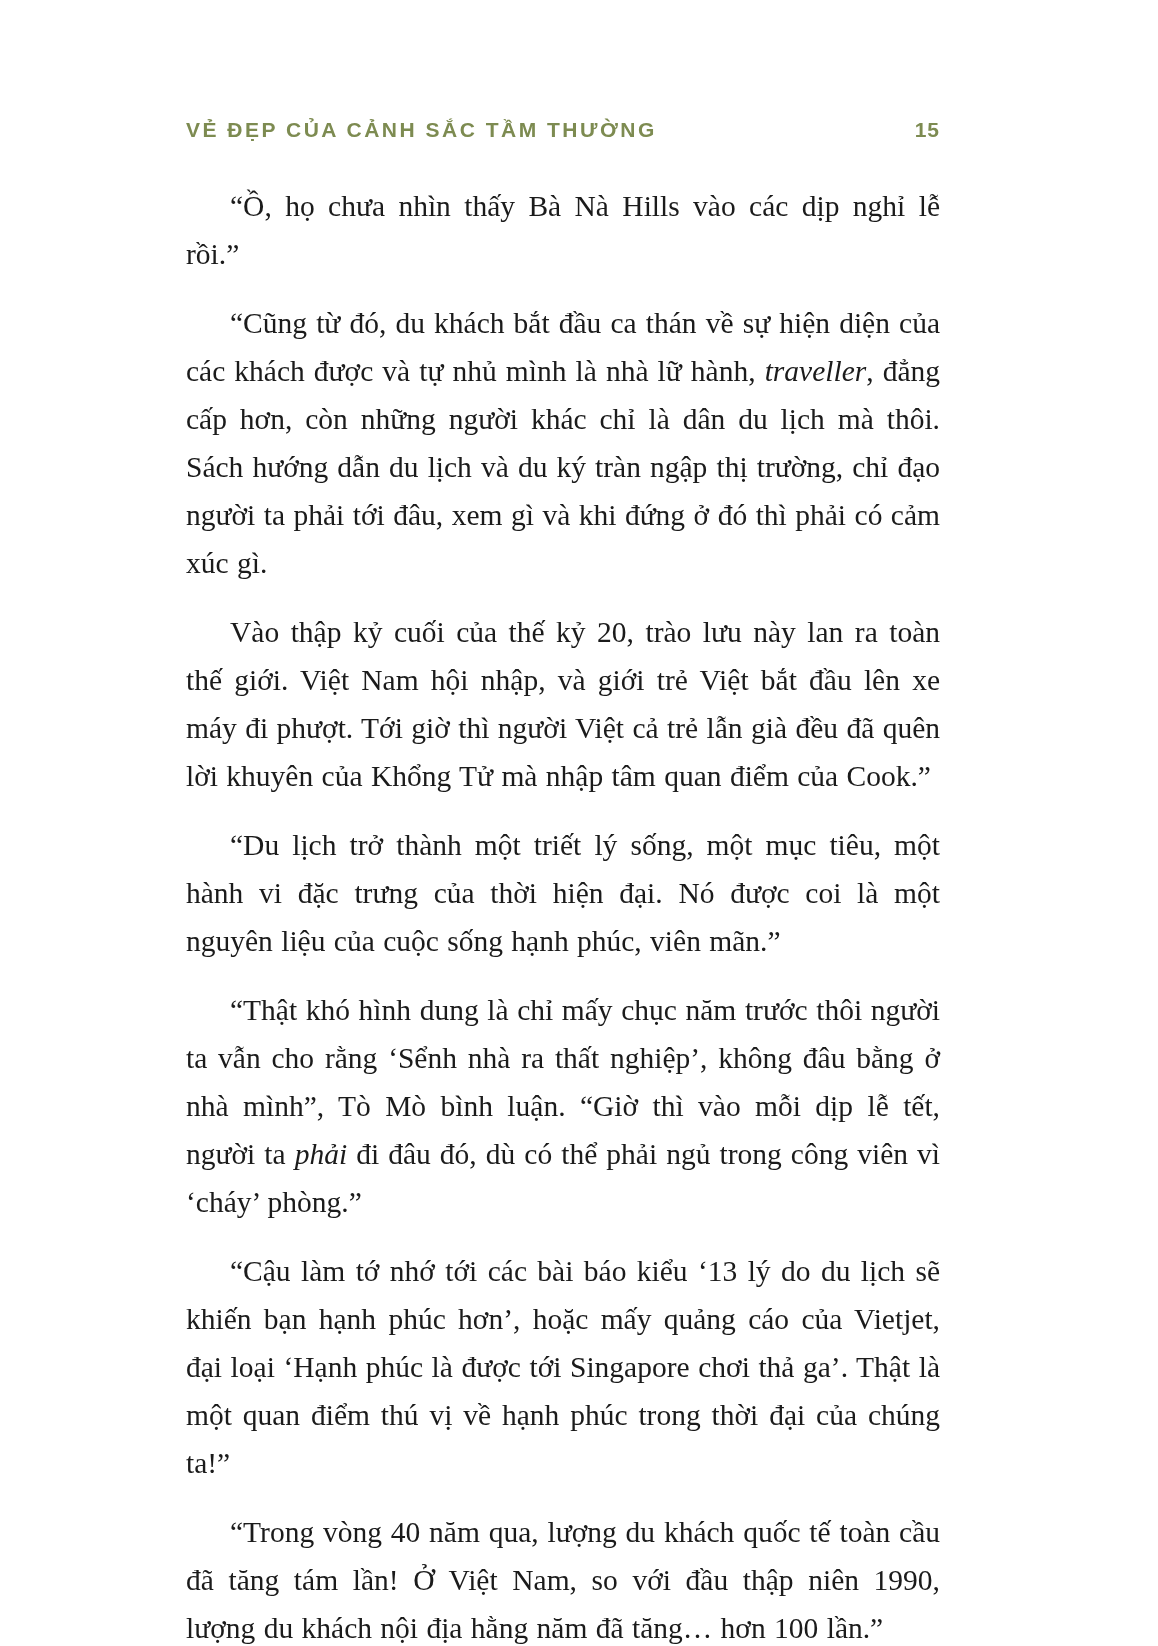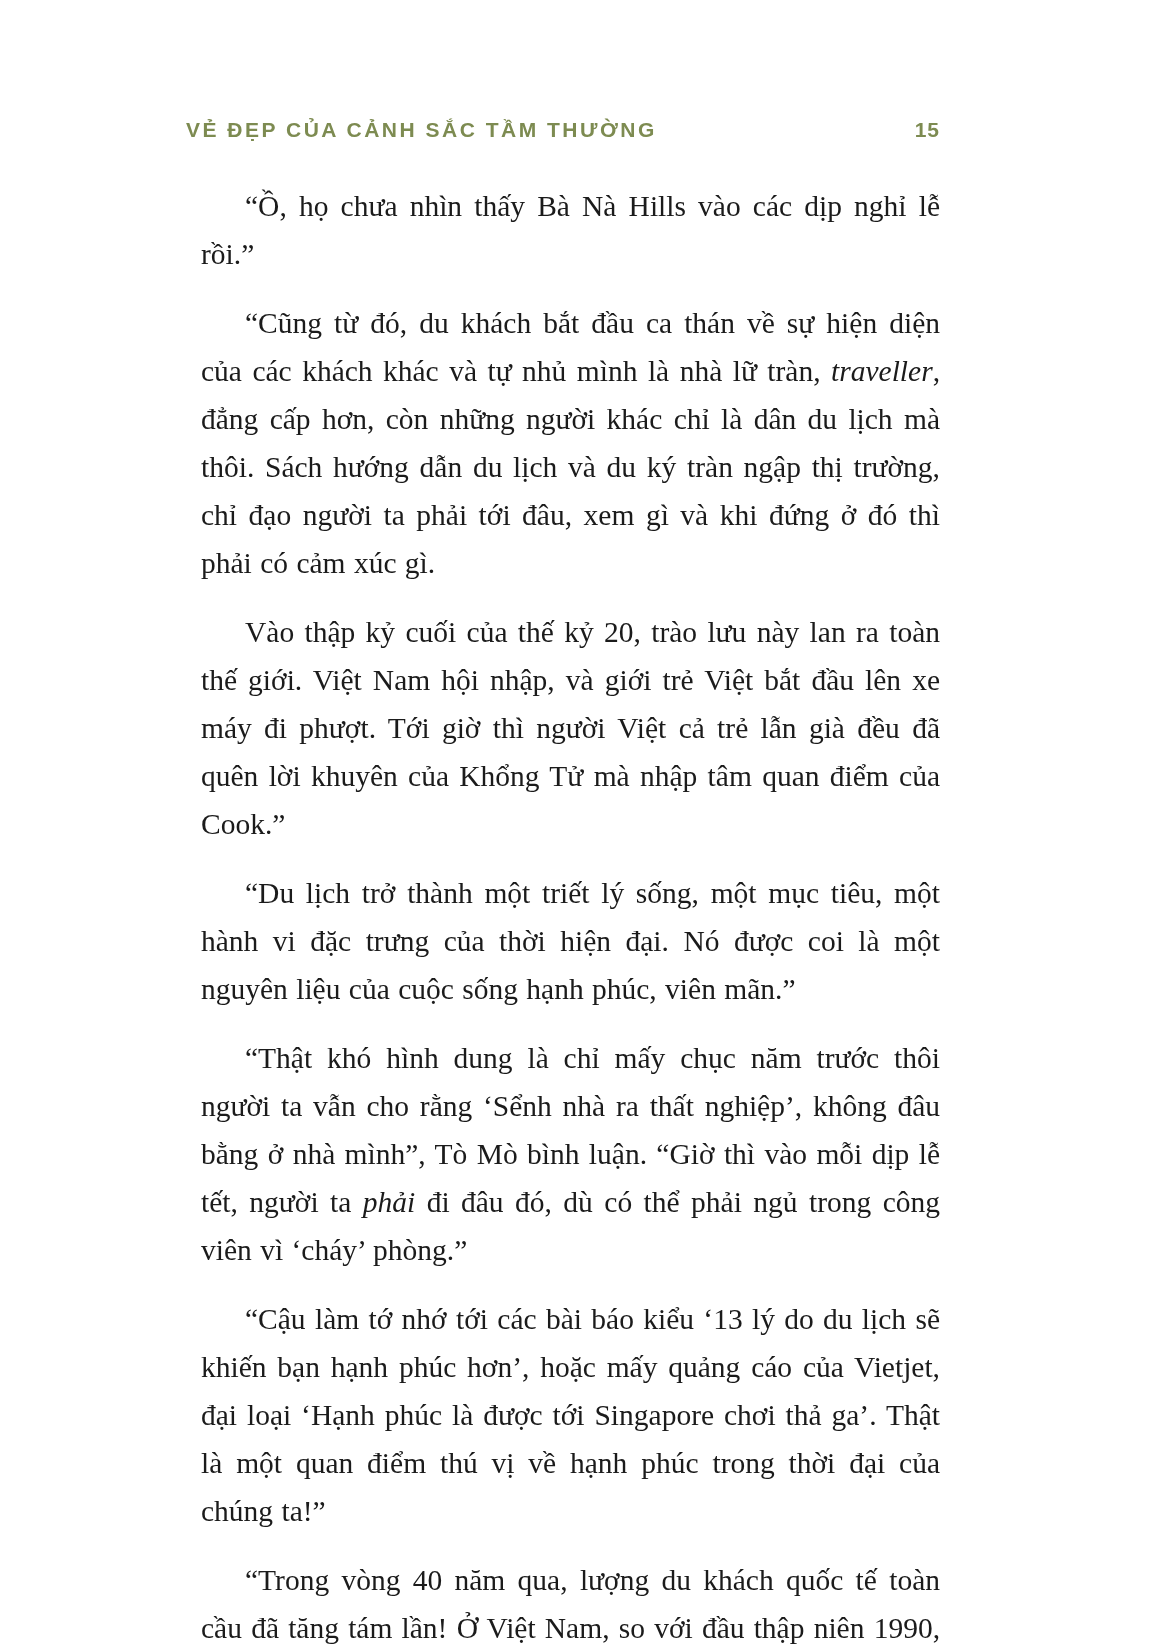--- a/index.html
+++ b/index.html
@@ -37,36 +37,36 @@
     margin-left: 20px;
   }
   .page-body {
     margin-top: 40px;
   }
   .para {
     font-size: 29.5px;
     line-height: 48px;
     text-align: justify;
     text-indent: 44px;
-    margin: 0 0 21px 15px;
+    margin: 0 0 21px 0;
     word-spacing: 1px;
   }
   .para em {
   }
 </style>
 </head>
 <body>
 
 <div class="page">
   <div class="running-header" style="color: rgb(125, 139, 81);">
     <span class="chapter-title">VẺ ĐẸP CỦA CẢNH SẮC TẦM THƯỜNG</span>
     <span class="page-num">15</span>
   </div>
   <div class="page-body">
       <p class="para"><span>“Ồ, họ chưa nhìn thấy Bà Nà Hills vào các dịp nghỉ lễ rồi.”</span></p>
-      <p class="para"><span>“Cũng từ đó, du khách bắt đầu ca thán về sự hiện diện của các khách khác và tự nhủ mình là nhà lữ tràn, </span><em>traveller</em><span>, đẳng cấp hơn, còn những người khác chỉ là dân du lịch mà thôi. Sách hướng dẫn du lịch và du ký tràn ngập thị trường, chỉ đạo người ta phải tới đâu, xem gì và khi đứng ở đó thì phải có cảm xúc gì.</span></p>
+      <p class="para"><span>“Cũng từ đó, du khách bắt đầu ca thán về sự hiện diện của các khách được và tự nhủ mình là nhà lữ hành, </span><em>traveller</em><span>, đẳng cấp hơn, còn những người khác chỉ là dân du lịch mà thôi. Sách hướng dẫn du lịch và du ký tràn ngập thị trường, chỉ đạo người ta phải tới đâu, xem gì và khi đứng ở đó thì phải có cảm xúc gì.</span></p>
       <p class="para"><span>Vào thập kỷ cuối của thế kỷ 20, trào lưu này lan ra toàn thế giới. Việt Nam hội nhập, và giới trẻ Việt bắt đầu lên xe máy đi phượt. Tới giờ thì người Việt cả trẻ lẫn già đều đã quên lời khuyên của Khổng Tử mà nhập tâm quan điểm của Cook.”</span></p>
       <p class="para"><span>“Du lịch trở thành một triết lý sống, một mục tiêu, một hành vi đặc trưng của thời hiện đại. Nó được coi là một nguyên liệu của cuộc sống hạnh phúc, viên mãn.”</span></p>
       <p class="para"><span>“Thật khó hình dung là chỉ mấy chục năm trước thôi người ta vẫn cho rằng ‘Sểnh nhà ra thất nghiệp’, không đâu bằng ở nhà mình”, Tò Mò bình luận. “Giờ thì vào mỗi dịp lễ tết, người ta </span><em>phải</em><span> đi đâu đó, dù có thể phải ngủ trong công viên vì ‘cháy’ phòng.”</span></p>
       <p class="para"><span>“Cậu làm tớ nhớ tới các bài báo kiểu ‘13 lý do du lịch sẽ khiến bạn hạnh phúc hơn’, hoặc mấy quảng cáo của Vietjet, đại loại ‘Hạnh phúc là được tới Singapore chơi thả ga’. Thật là một quan điểm thú vị về hạnh phúc trong thời đại của chúng ta!”</span></p>
       <p class="para"><span>“Trong vòng 40 năm qua, lượng du khách quốc tế toàn cầu đã tăng tám lần! Ở Việt Nam, so với đầu thập niên 1990, lượng du khách nội địa hằng năm đã tăng…  hơn 100 lần.”</span></p>
     </div>
 </div>
 
 </body></html>

